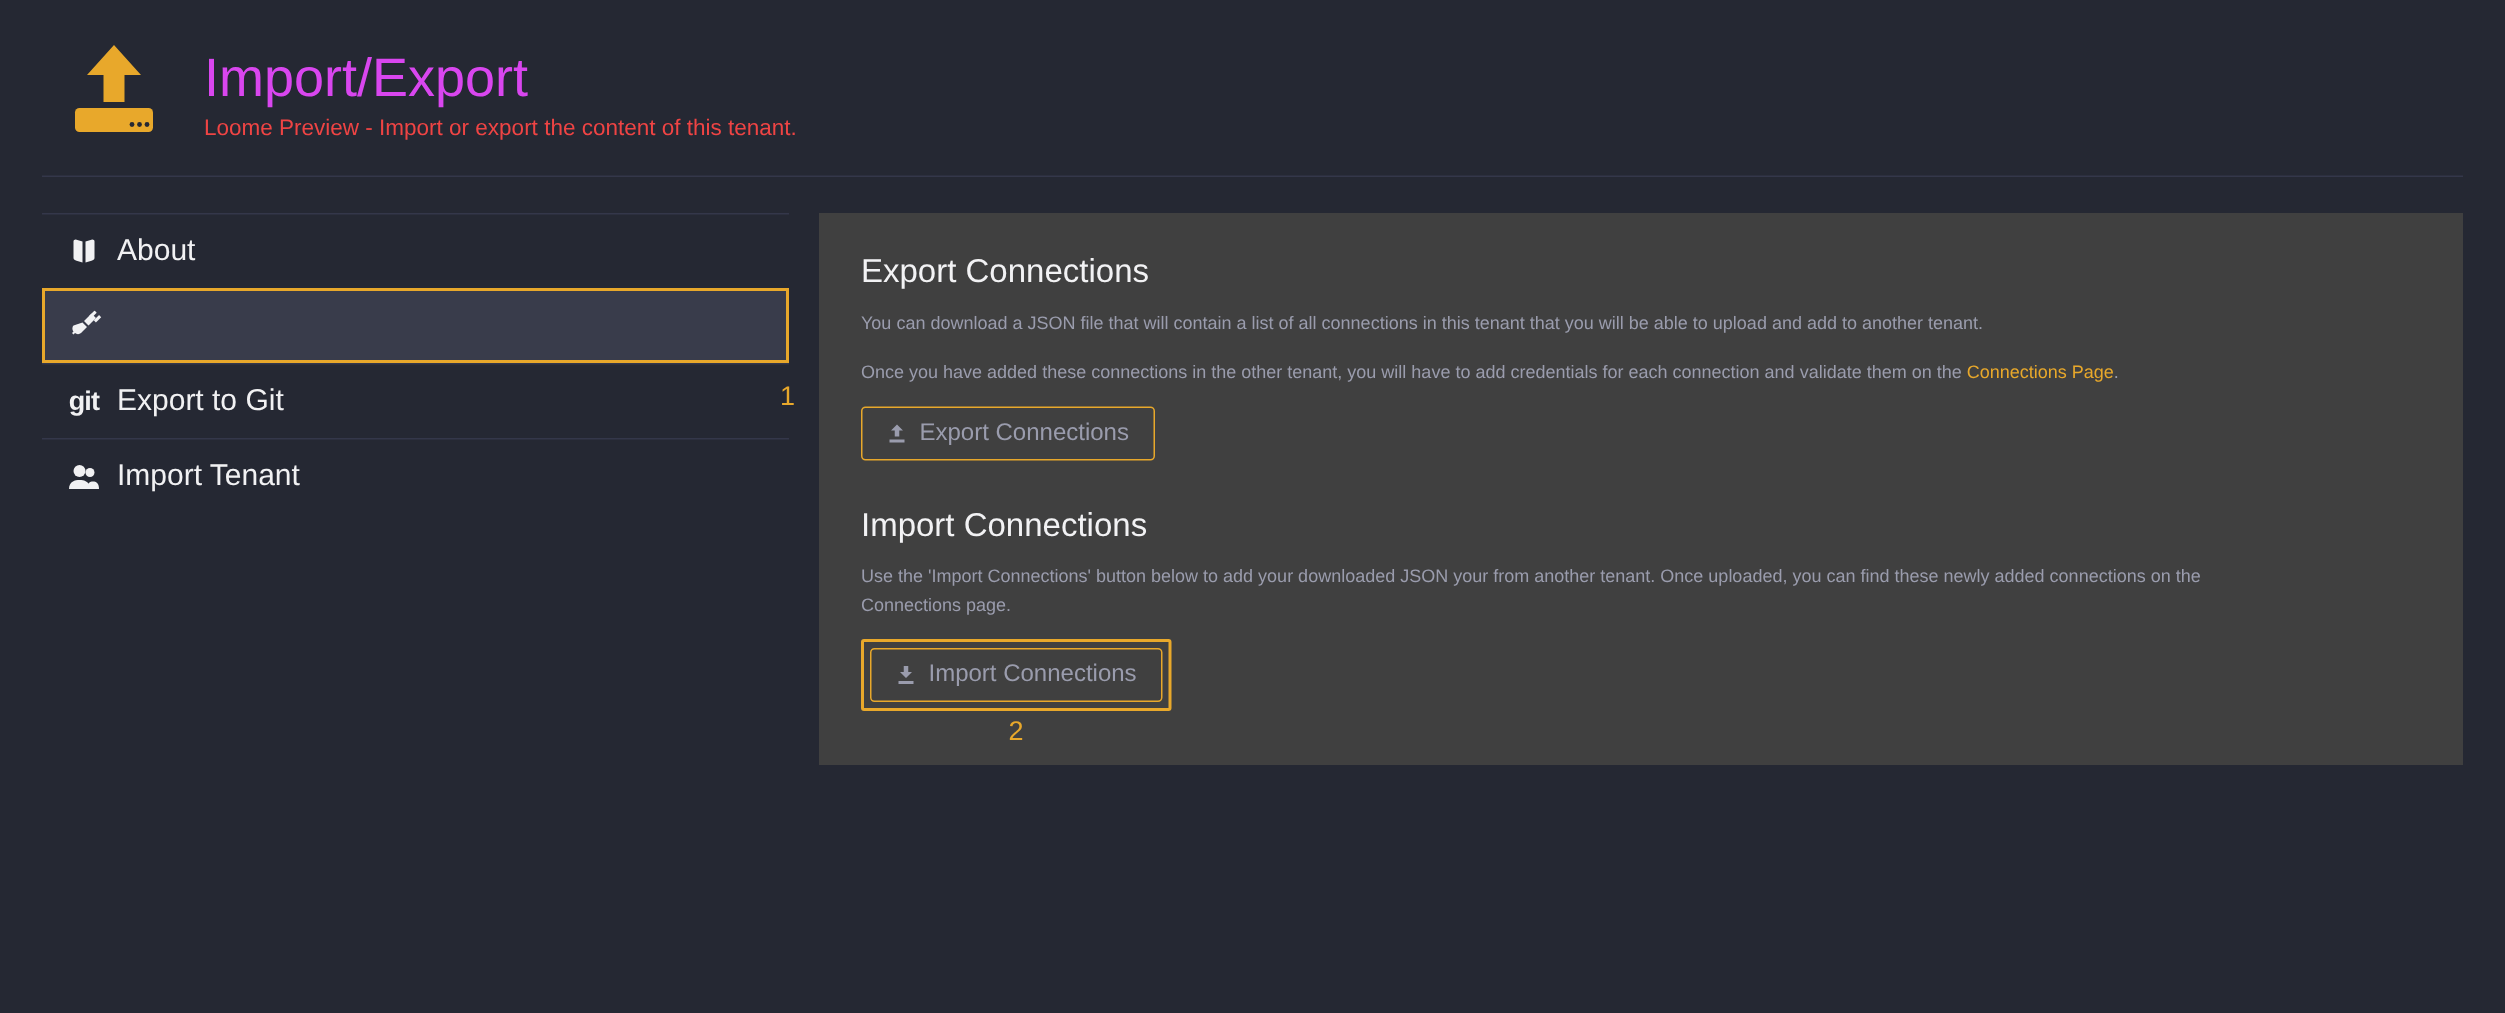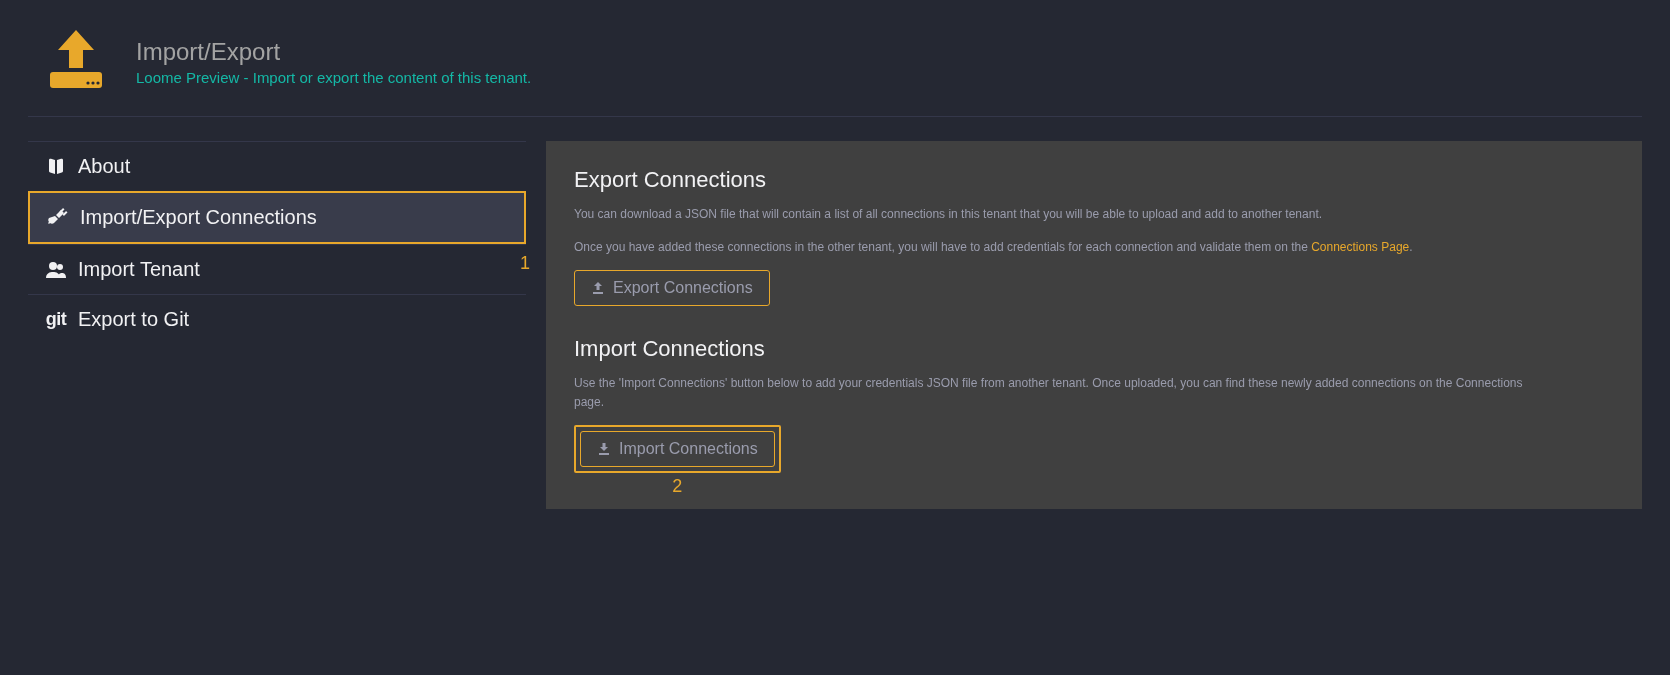--- a/index.html
+++ b/index.html
@@ -14,28 +14,28 @@
   .page { padding: 28px 28px 0 28px; }
   .header {
     display: flex;
     align-items: center;
     gap: 24px;
     padding: 0 12px 20px 12px;
     border-bottom: 1px solid #34374a;
     margin-bottom: 24px;
   }
   .header-text h1 {
-    font-size: 24px;
+    font-size: 36px;
     font-weight: 400;
-    color: #a3a3a3;
+    color: #d946ef;
     line-height: 1.15;
   }
   .header-text .subtitle {
     font-size: 15px;
-    color: #14b8a6;
+    color: #ef4444;
     margin-top: 4px;
   }
   .columns {
     display: flex;
     align-items: flex-start;
     gap: 20px;
     justify-content: space-between;
   }
   .sidebar {
     width: 498px;
@@ -168,41 +168,40 @@
       </div>
 
       <div class="sidebar-item active">
         <span class="icon">
           <svg width="20" height="20" viewBox="0 0 20 20">
             <path d="M13 2 L16 5 L11 10 L8 7 Z M7 8 L10 11 L6 15 C5 16 3 16 2 15 L1 16 L0 15 L1 14 C0 13 0 11 1 10 Z" fill="#f1f1f3"></path>
             <rect x="13" y="0" width="2" height="5" transform="rotate(45 14 2.5)" fill="#f1f1f3"></rect>
             <rect x="16" y="3" width="2" height="5" transform="rotate(45 17 5.5)" fill="#f1f1f3"></rect>
           </svg>
         </span>
-        <span>Import/Export Connections</span>
         <span class="annotation-1">1</span>
+      </div>
+
+      <div class="sidebar-item">
+        <span class="icon">
+          <span class="git-label">git</span>
+        </span>
+        <span>Export to Git</span>
       </div>
 
       <div class="sidebar-item">
         <span class="icon">
           <svg width="22" height="20" viewBox="0 0 22 20" fill="#f1f1f3">
             <circle cx="8" cy="6" r="4"></circle>
             <circle cx="15" cy="7" r="3"></circle>
             <path d="M1 18 C1 13 5 12 8 12 C11 12 15 13 15 18 Z"></path>
             <path d="M13 18 C13 14 15 13 17 13 C19 13 21 14 21 18 Z"></path>
           </svg>
         </span>
         <span>Import Tenant</span>
-      </div>
-
-      <div class="sidebar-item">
-        <span class="icon">
-          <span class="git-label">git</span>
-        </span>
-        <span>Export to Git</span>
       </div>
 
     </div>
 
     <div class="main">
 
       <div class="section-export">
         <div class="section-title">Export Connections</div>
         <p class="section-p">You can download a JSON file that will contain a list of all connections in this tenant that you will be able to upload and add to another tenant.</p>
         <p class="section-p">
@@ -214,21 +213,21 @@
               <path d="M7 1 L11 5 L8.5 5 L8.5 9 L5.5 9 L5.5 5 L3 5 Z"></path>
               <rect x="2" y="11" width="10" height="2"></rect>
             </svg>
           </span>
           <span>Export Connections</span>
         </button>
       </div>
 
       <div class="section-import">
         <div class="section-title">Import Connections</div>
-        <p class="section-p">Use the 'Import Connections' button below to add your credentials JSON file from another tenant. Once uploaded, you can find these newly added connections on the Connections page.</p>
+        <p class="section-p">Use the 'Import Connections' button below to add your downloaded JSON your from another tenant. Once uploaded, you can find these newly added connections on the Connections page.</p>
         <span class="annotated-box">
           <button class="btn">
             <span class="icon">
               <svg width="14" height="14" viewBox="0 0 14 14" fill="#9a9cad">
                 <path d="M5.5 1 L8.5 1 L8.5 5 L11 5 L7 9 L3 5 L5.5 5 Z"></path>
                 <rect x="2" y="11" width="10" height="2"></rect>
               </svg>
             </span>
             <span>Import Connections</span>
           </button>

